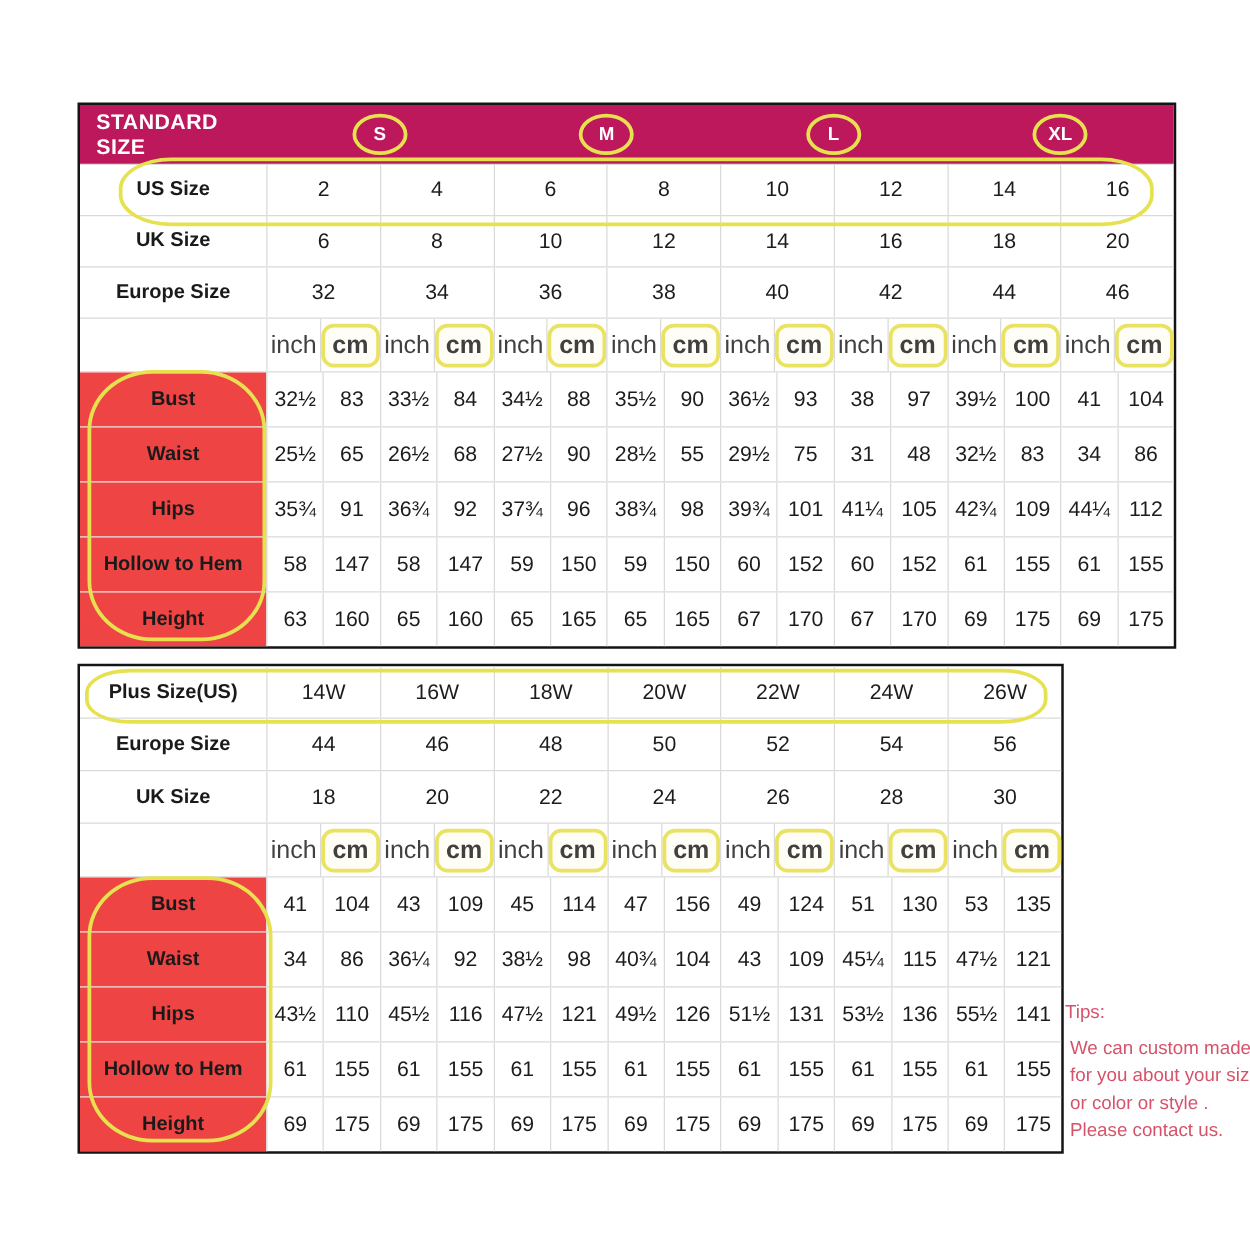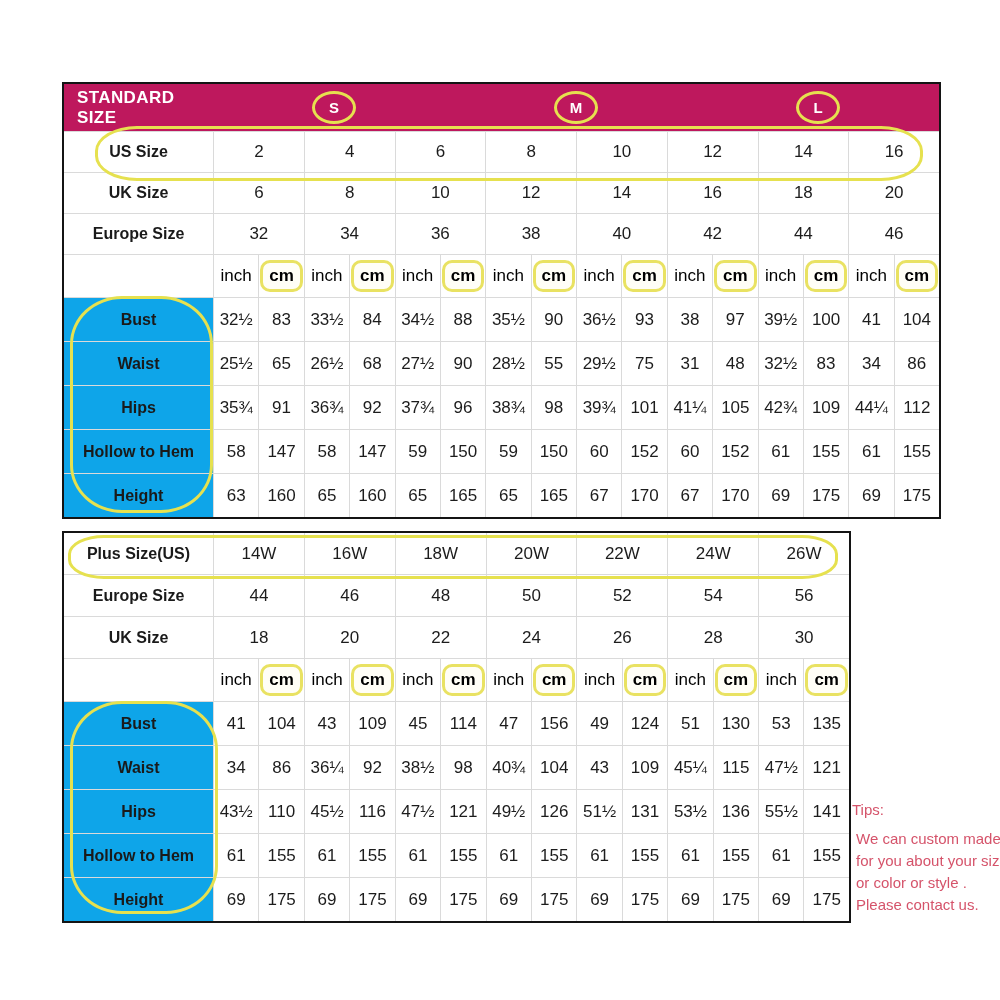--- a/index.html
+++ b/index.html
@@ -37,23 +37,23 @@
   }
   .cell.label{
     width:149px;flex:none;border-left:none;
     font-weight:bold;font-size:16px;color:#1a1a1a;
   }
   .cell.group{flex:2;font-size:17px;}
   .cell.sub{flex:1;font-size:17px;}
   .size-row{height:40px;}
   #plus-table .size-row{height:41px;}
   .unit-row{height:42px;}
-  .unit-row .cell.sub{font-size:17px;color:#000000;}
+  .unit-row .cell.sub{font-size:20px;color:#404040;}
   .measure-row{height:43px;}
-  .measure-row .cell.label{background:#0ea5e9;}
+  .measure-row .cell.label{background:#ef4444;}
   .cmbox{
     display:inline-block;border:3px solid #e9e262;border-radius:10px;
     padding:3px 6px;background:#fffef6;font-weight:bold;
   }
 
   
   .oval{position:absolute;border:3px solid #e6e14f;pointer-events:none;background:transparent;}
   #std-us-oval{left:31px;top:42px;width:822px;height:49px;border-radius:42px / 25px;}
   #std-label-oval{left:6px;top:212px;width:137px;height:211px;border-radius:52px / 48px;}
   #plus-size-oval{left:4px;top:2px;width:764px;height:38px;border-radius:36px / 19px;}
@@ -75,20 +75,23 @@
     <div class="header-title">STANDARD SIZE</div>
     <div class="header-groups">
       <div class="header-group">
         <div class="size-ellipse">S</div>
       </div>
       <div class="header-group">
         <div class="size-ellipse">M</div>
       </div>
       <div class="header-group">
         <div class="size-ellipse">L</div>
+      </div>
+      <div class="header-group">
+        <div class="size-ellipse">XL</div>
       </div>
     </div>
   </div>
   <div id="standard-rows">
       <div class="row size-row">
         <div class="cell label">US Size</div>
         <div class="cell group">2</div>
         <div class="cell group">4</div>
         <div class="cell group">6</div>
         <div class="cell group">8</div>

